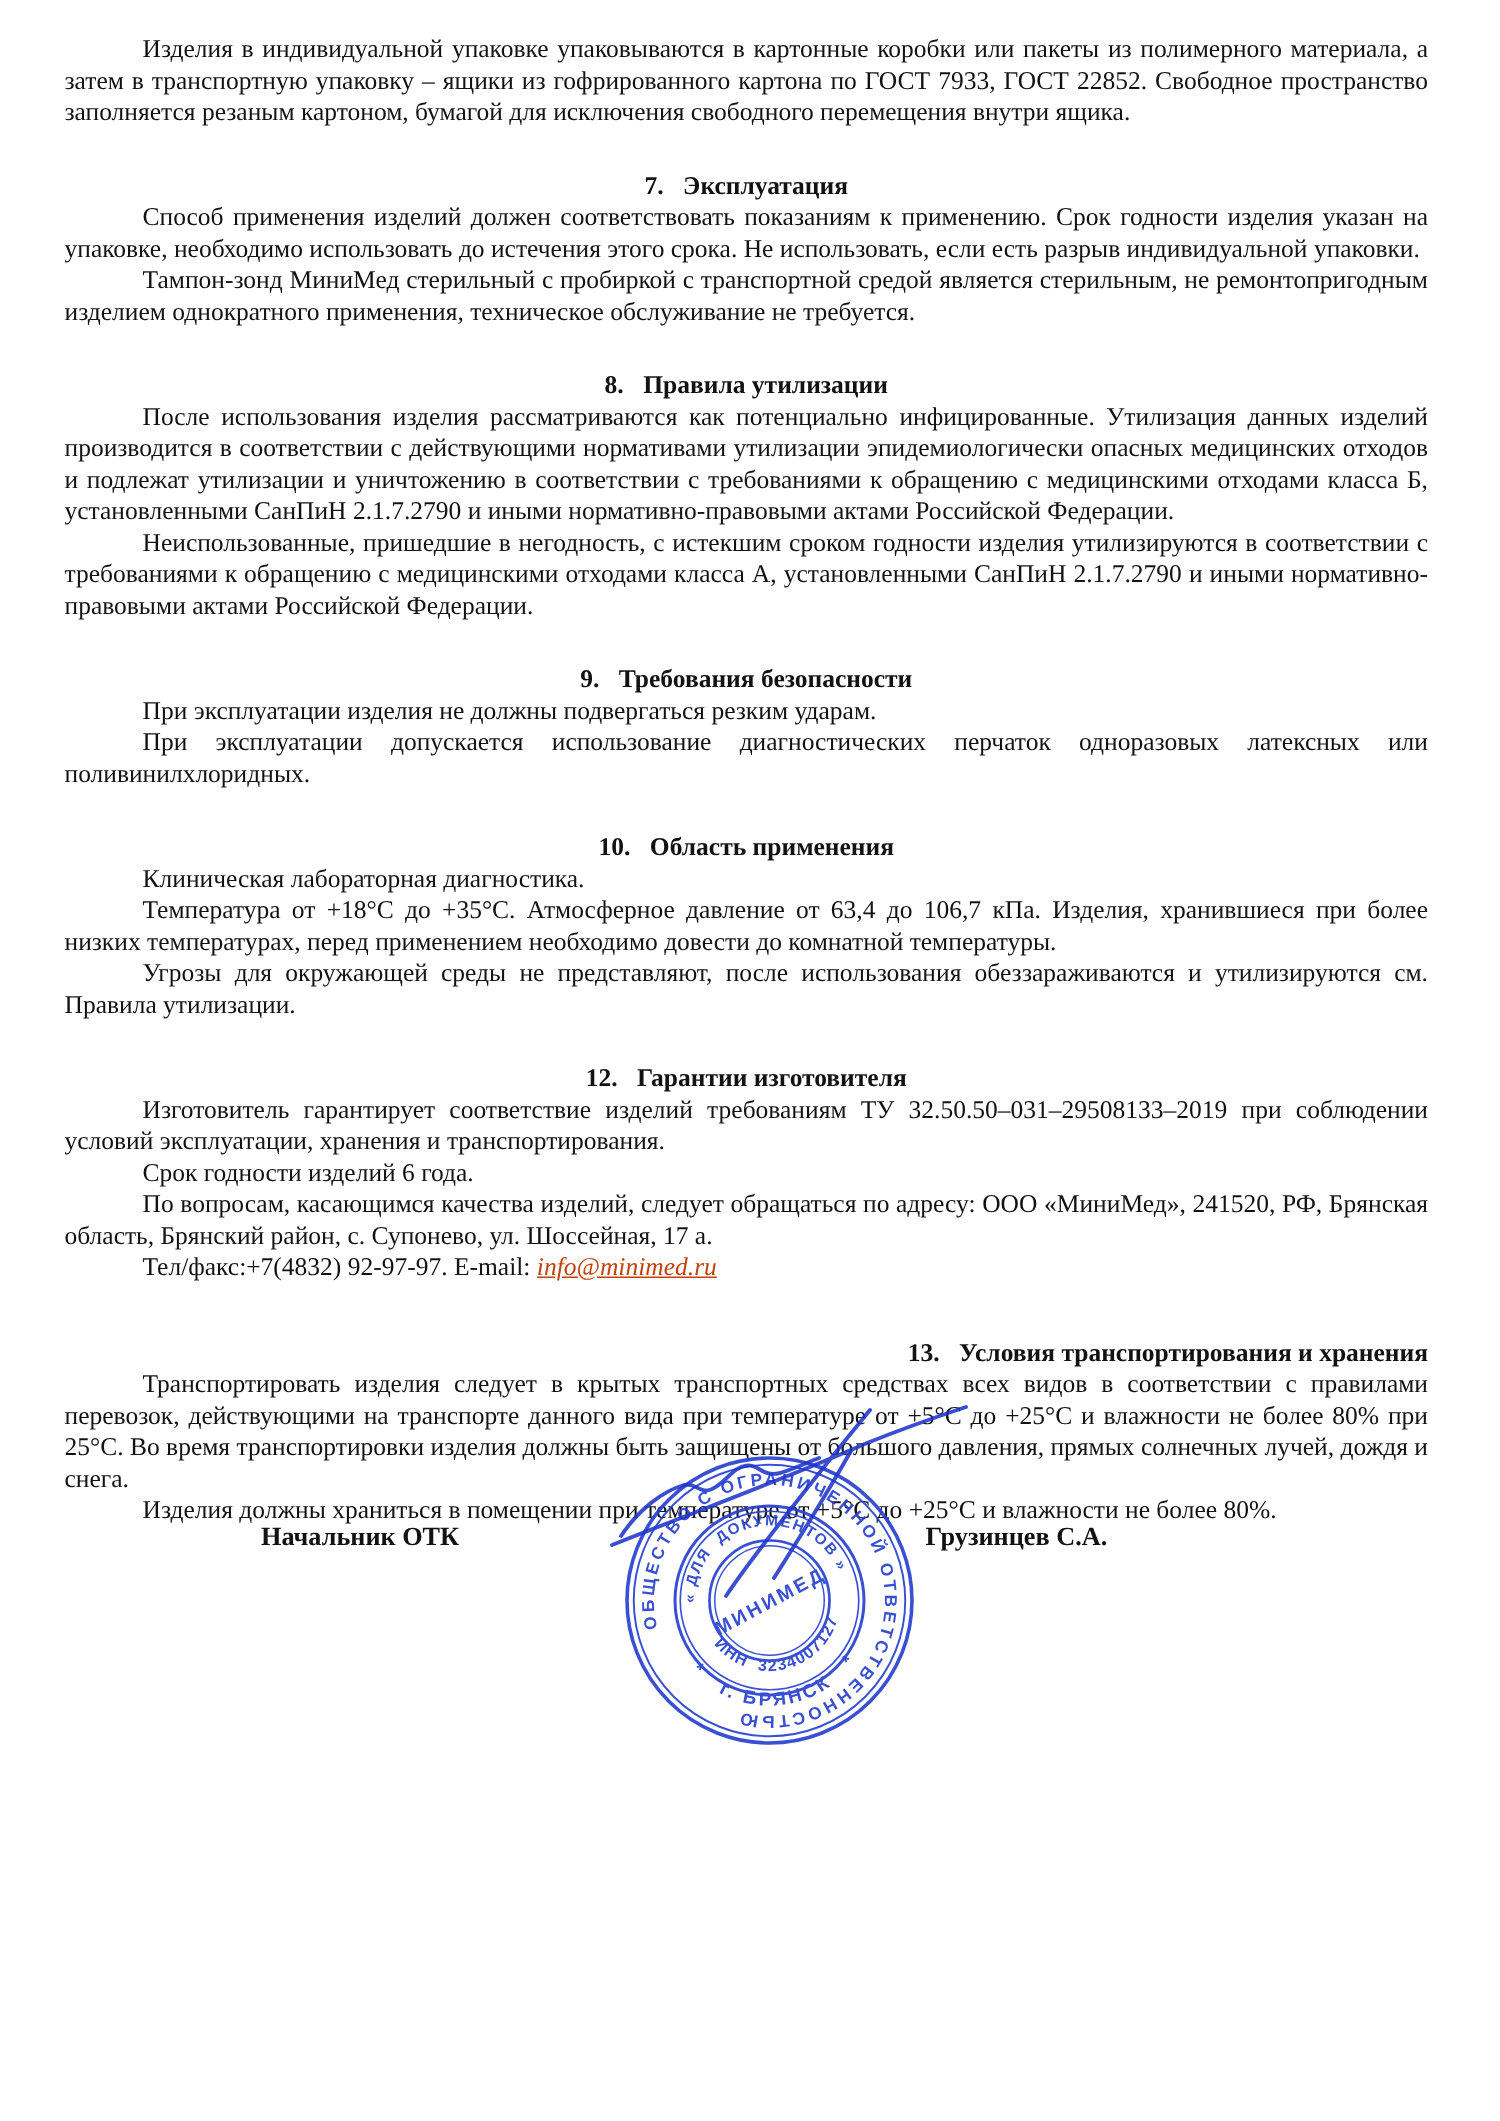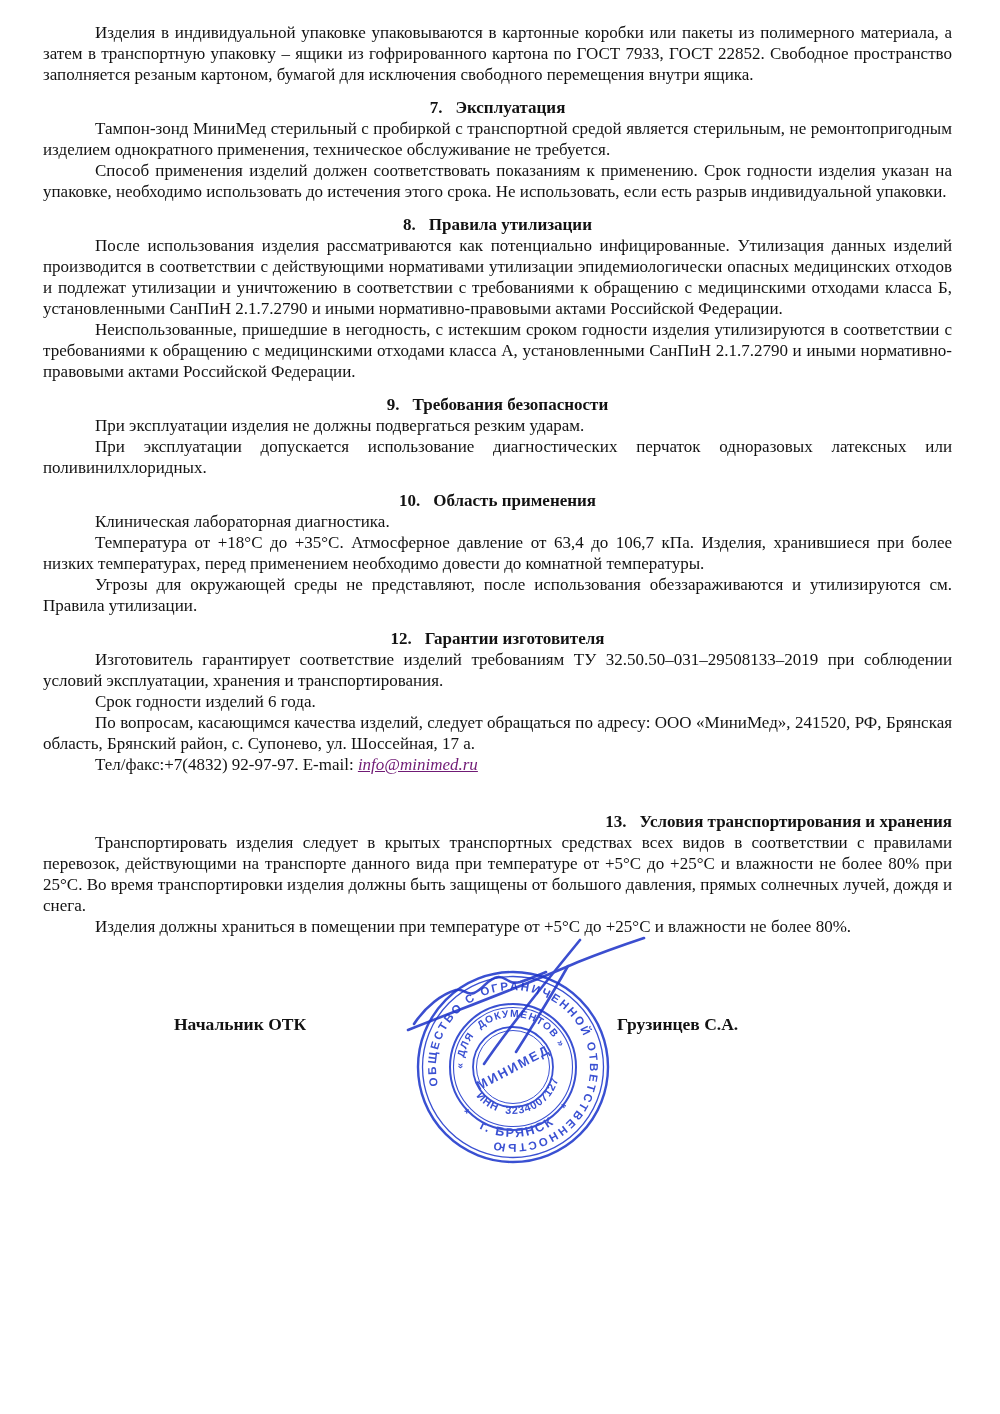--- a/index.html
+++ b/index.html
@@ -11,26 +11,26 @@
     color:#121212;
     overflow:hidden;
   }
   .content{
     position:absolute;left:43px;top:22px;width:909px;
     font-size:17px;line-height:21px;text-align:justify;
   }
   .para{margin:0;text-indent:52px;}
   .heading{
     font-size:17px;line-height:21px;font-weight:bold;
-    text-align:center;margin:12px 0 0 0;text-indent:0;
+    text-align:center;margin:28px 0 0 0;text-indent:0;
   }
   .heading .num{margin-right:13px;}
   .sec-13 .heading{margin-top:36px;text-align:right;}
   .email{
-    color:#701a75;font-style:italic;text-decoration:underline;cursor:pointer;
+    color:#c2410c;font-style:italic;text-decoration:underline;cursor:pointer;
   }
   .signature-row{position:absolute;left:0;top:1014px;width:1000px;height:24px;}
   .sig-left{position:absolute;left:174px;top:0;font-size:17.5px;font-weight:bold;font-family:Liberation Serif, serif;}
   .sig-right{position:absolute;left:617px;top:0;font-size:17.5px;font-weight:bold;}
   .stamp-block{position:absolute;left:398px;top:932px;width:282px;height:252px;}
   .stamp-block svg{display:block;width:282px;height:252px;}
   .stamp-text{font-family:"Liberation Sans","DejaVu Sans",sans-serif;font-weight:bold;}
 </style>
 </head>
 <body>
@@ -38,22 +38,22 @@
 <div class="page">
 
   <div class="content">
 
     <p class="para">Изделия в индивидуальной упаковке упаковываются в картонные коробки или пакеты из полимерного материала, а затем в транспортную упаковку – ящики из гофрированного картона по ГОСТ 7933, ГОСТ 22852. Свободное пространство заполняется резаным картоном, бумагой для исключения свободного перемещения внутри ящика.</p>
 
     <section class="sec-7">
       <h2 class="heading">
         <span class="num">7.</span><span>Эксплуатация</span>
       </h2>
+      <p class="para">Способ применения изделий должен соответствовать показаниям к применению. Срок годности изделия указан на упаковке, необходимо использовать до истечения этого срока. Не использовать, если есть разрыв индивидуальной упаковки.</p>
       <p class="para">Тампон-зонд МиниМед стерильный с пробиркой с транспортной средой является стерильным, не ремонтопригодным изделием однократного применения, техническое обслуживание не требуется.</p>
-      <p class="para">Способ применения изделий должен соответствовать показаниям к применению. Срок годности изделия указан на упаковке, необходимо использовать до истечения этого срока. Не использовать, если есть разрыв индивидуальной упаковки.</p>
     </section>
 
     <section class="sec-8">
       <h2 class="heading">
         <span class="num">8.</span><span>Правила утилизации</span>
       </h2>
       <p class="para">После использования изделия рассматриваются как потенциально инфицированные. Утилизация данных изделий производится в соответствии с действующими нормативами утилизации эпидемиологически опасных медицинских отходов и подлежат утилизации и уничтожению в соответствии с требованиями к обращению с медицинскими отходами класса Б, установленными СанПиН 2.1.7.2790 и иными нормативно-правовыми актами Российской Федерации.</p>
       <p class="para">Неиспользованные, пришедшие в негодность, с истекшим сроком годности изделия утилизируются в соответствии с требованиями к обращению с медицинскими отходами класса А, установленными СанПиН 2.1.7.2790 и иными нормативно-правовыми актами Российской Федерации.</p>
     </section>
 

